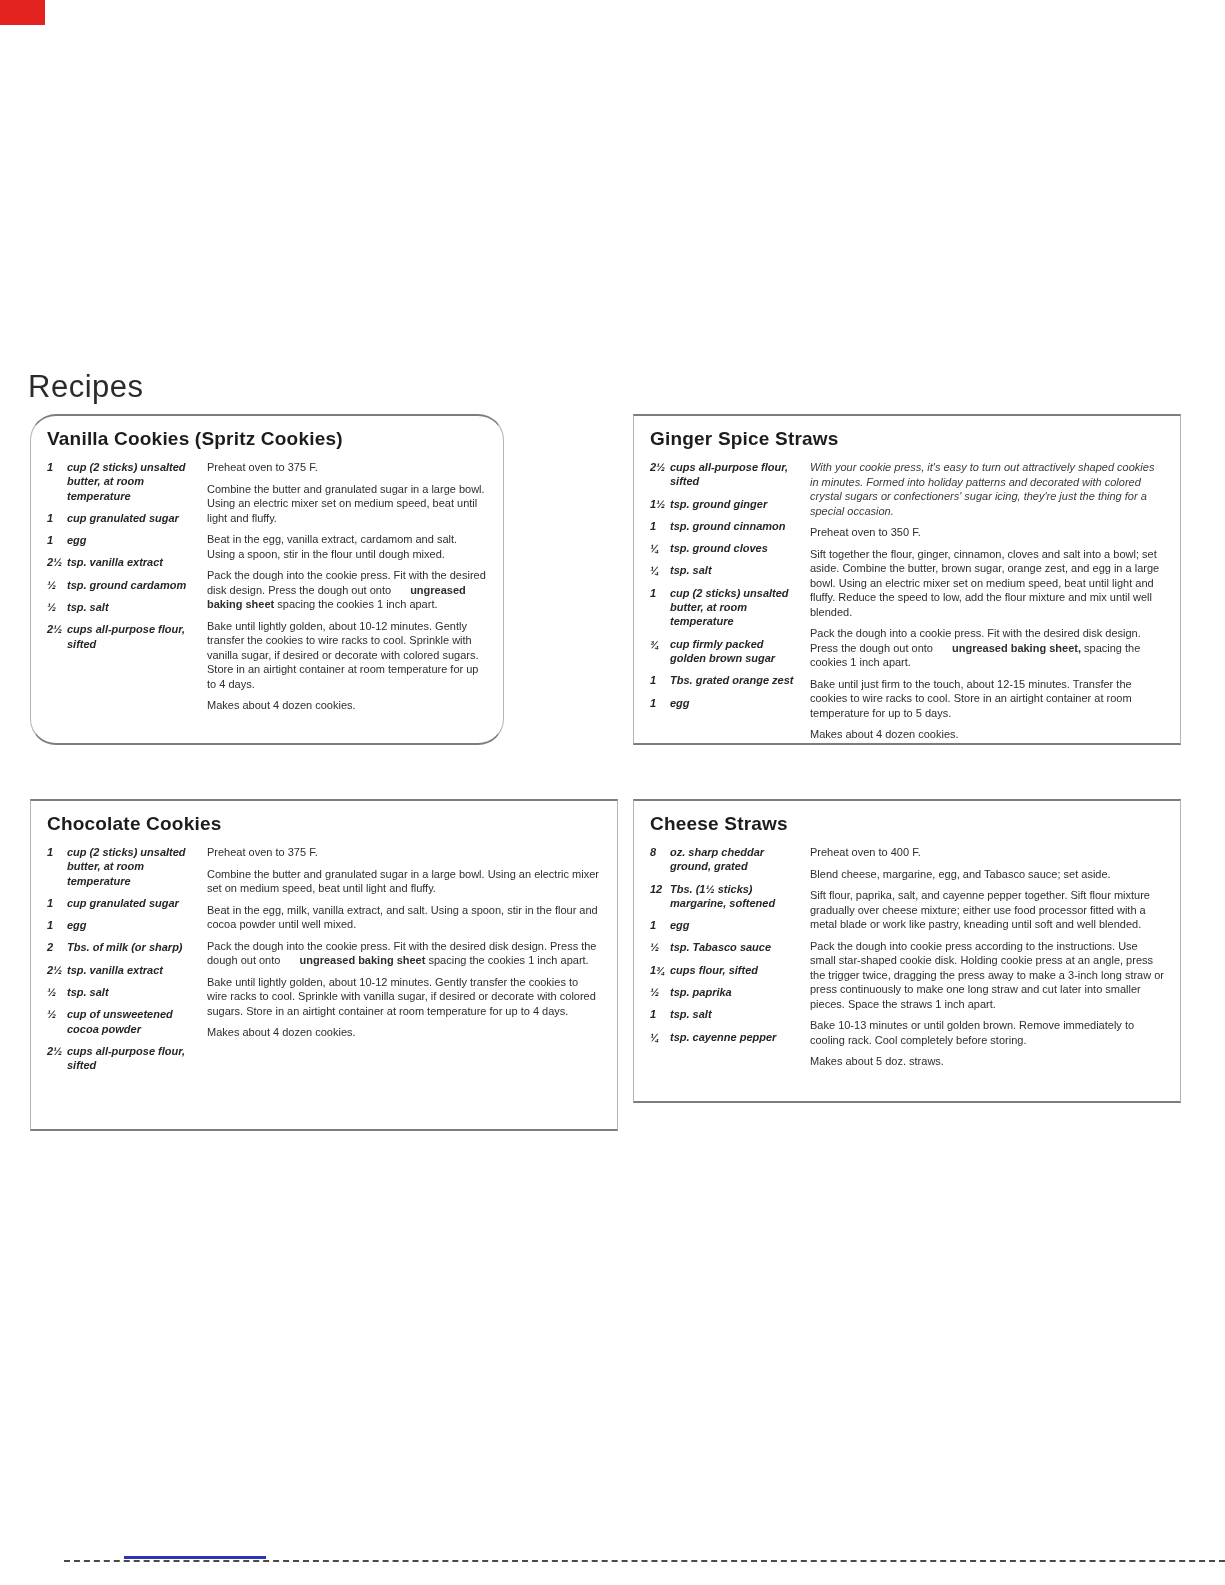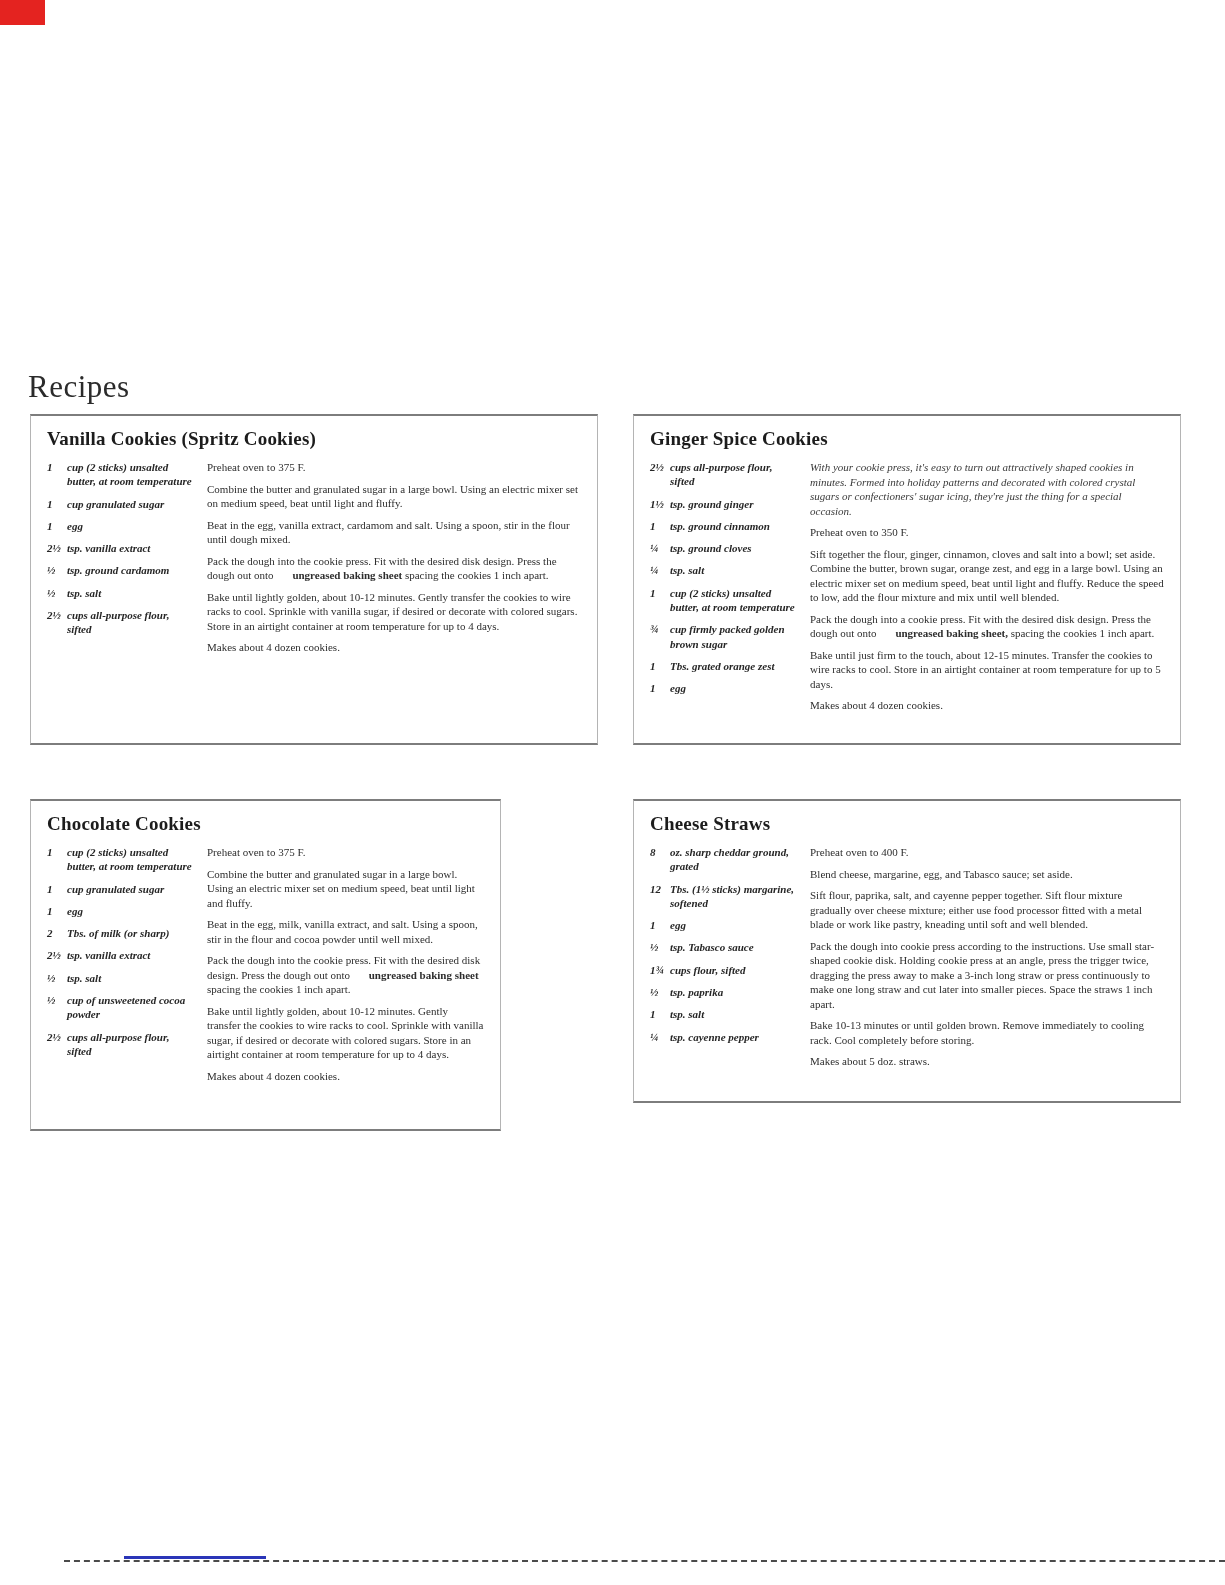--- a/index.html
+++ b/index.html
@@ -1,21 +1,21 @@
 <!DOCTYPE html>
 <html><head>
 <meta charset="utf-8">
 <style>
   html, body { margin: 0; padding: 0; background: #ffffff; }
   .page {
     position: relative;
     width: 1225px;
     height: 1585px;
     background: #ffffff;
-    font-family: Liberation Serif, serif;
+    font-family: Liberation Sans, sans-serif;
     color: #2e2e2e;
     overflow: hidden;
   }
   .corner-mark {
     position: absolute;
     left: 0; top: 0;
     width: 45px; height: 25px;
   }
   .page-heading {
     position: absolute;
@@ -82,21 +82,21 @@
 </style>
 </head>
 <body>
 
 <div class="page">
 
   <div class="corner-mark" style="background: rgb(228, 35, 32);"></div>
 
   <h1 class="page-heading">Recipes</h1>
 
-  <section class="card" style="left:30px; top:414px; width:568px; height:331px;">
+  <section class="card" style="left:30px; top:414px; width:474px; height:331px;border-radius:26px;">
     <h2 class="card-title">Vanilla Cookies (Spritz Cookies)</h2>
     <div class="card-body">
       <div class="ingredients">
           <div class="ing-row">
             <span class="ing-qty">1</span>
             <span class="ing-text">cup (2 sticks) unsalted butter, at room temperature</span>
           </div>
           <div class="ing-row">
             <span class="ing-qty">1</span>
             <span class="ing-text">cup granulated sugar</span>
@@ -127,21 +127,21 @@
           <p class="step">Combine the butter and granulated sugar in a large bowl. Using an electric mixer set on medium speed, beat until light and fluffy.</p>
           <p class="step">Beat in the egg, vanilla extract, cardamom and salt. Using a spoon, stir in the flour until dough mixed.</p>
           <p class="step"><span>Pack the dough into the cookie press. Fit with the desired disk design. Press the dough out onto </span><strong>ungreased baking sheet</strong><span> spacing the cookies 1 inch apart.</span></p>
           <p class="step">Bake until lightly golden, about 10-12 minutes. Gently transfer the cookies to wire racks to cool. Sprinkle with vanilla sugar, if desired or decorate with colored sugars. Store in an airtight container at room temperature for up to 4 days.</p>
           <p class="step">Makes about 4 dozen cookies.</p>
         </div>
     </div>
   </section>
 
   <section class="card" style="left:633px; top:414px; width:548px; height:331px;">
-    <h2 class="card-title">Ginger Spice Cookies</h2>
+    <h2 class="card-title">Ginger Spice Straws</h2>
     <div class="card-body">
       <div class="ingredients">
           <div class="ing-row">
             <span class="ing-qty">2½</span>
             <span class="ing-text">cups all-purpose flour, sifted</span>
           </div>
           <div class="ing-row">
             <span class="ing-qty">1½</span>
             <span class="ing-text">tsp. ground ginger</span>
           </div>
@@ -178,21 +178,21 @@
           <p class="intro">With your cookie press, it's easy to turn out attractively shaped cookies in minutes. Formed into holiday patterns and decorated with colored crystal sugars or confectioners' sugar icing, they're just the thing for a special occasion.</p>
           <p class="step">Preheat oven to 350 F.</p>
           <p class="step">Sift together the flour, ginger, cinnamon, cloves and salt into a bowl; set aside. Combine the butter, brown sugar, orange zest, and egg in a large bowl. Using an electric mixer set on medium speed, beat until light and fluffy. Reduce the speed to low, add the flour mixture and mix until well blended.</p>
           <p class="step"><span>Pack the dough into a cookie press. Fit with the desired disk design. Press the dough out onto </span><strong>ungreased baking sheet,</strong><span> spacing the cookies 1 inch apart.</span></p>
           <p class="step">Bake until just firm to the touch, about 12-15 minutes. Transfer the cookies to wire racks to cool. Store in an airtight container at room temperature for up to 5 days.</p>
           <p class="step">Makes about 4 dozen cookies.</p>
         </div>
     </div>
   </section>
 
-  <section class="card" style="left:30px; top:799px; width:471px; height:332px;">
+  <section class="card" style="left:30px; top:799px; width:588px; height:332px;">
     <h2 class="card-title">Chocolate Cookies</h2>
     <div class="card-body">
       <div class="ingredients">
           <div class="ing-row">
             <span class="ing-qty">1</span>
             <span class="ing-text">cup (2 sticks) unsalted butter, at room temperature</span>
           </div>
           <div class="ing-row">
             <span class="ing-qty">1</span>
             <span class="ing-text">cup granulated sugar</span>

